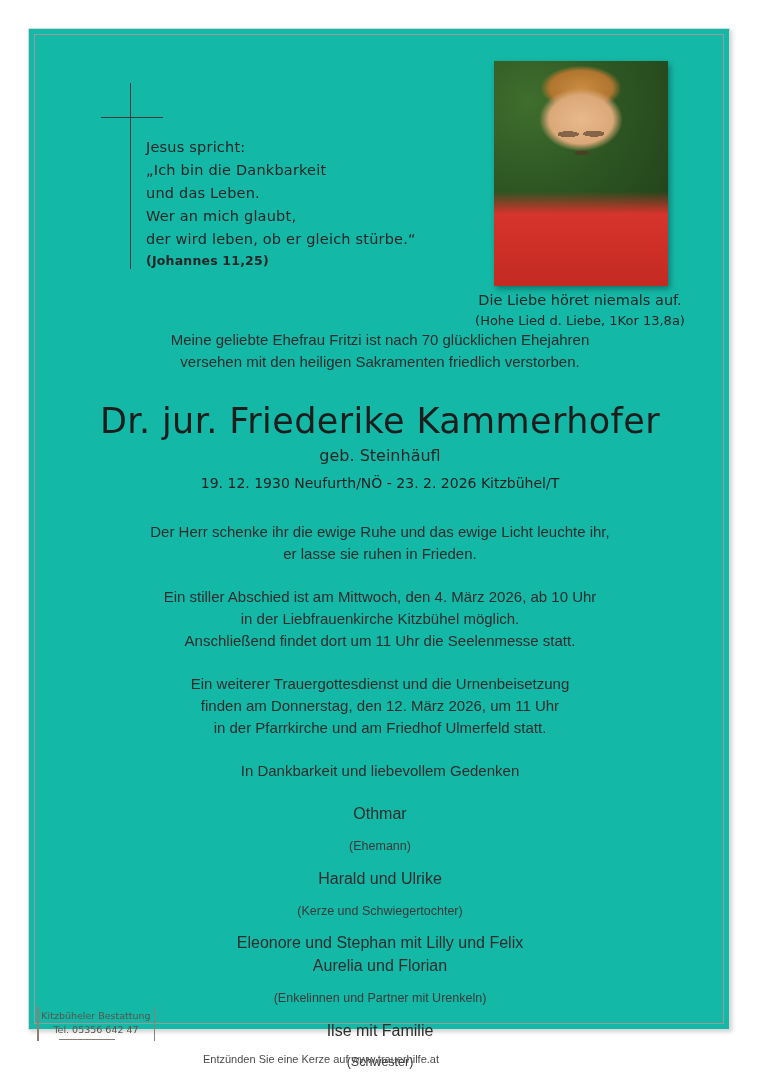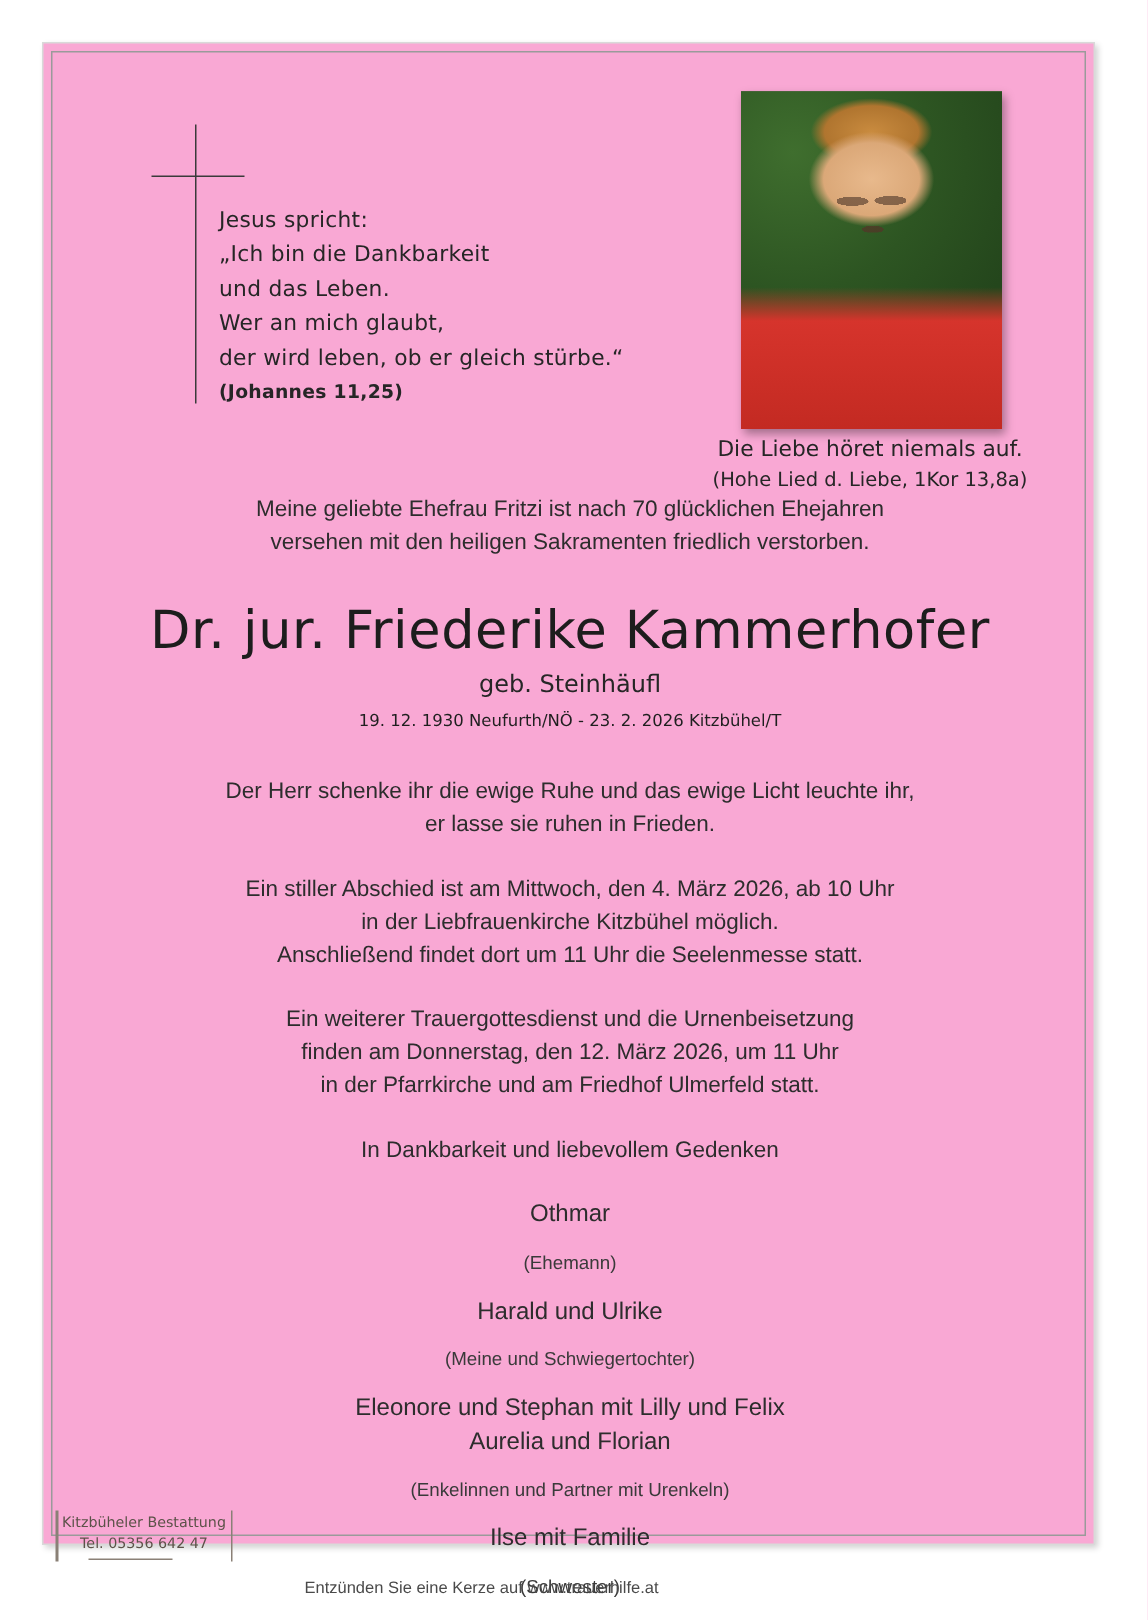--- a/index.html
+++ b/index.html
@@ -15,21 +15,21 @@
     overflow: hidden;
   }
 
   
   #page-sheet {
     position: absolute;
     left: 28px;
     top: 28px;
     width: 702px;
     height: 1002px;
-    background: #f9a8d4;
+    background: #14b8a6;
     border: 1px solid #d9d9d9;
     box-shadow: 2px 2px 4px rgba(0,0,0,0.18);
     box-sizing: border-box;
   }
   #inner-frame {
     position: absolute;
     left: 5px;
     top: 5px;
     right: 5px;
     bottom: 5px;
@@ -155,21 +155,21 @@
   }
   #maiden-name {
     font-family: "DejaVu Sans", sans-serif;
     font-size: 16px;
     line-height: 1.4;
     color: #262626;
     margin: 0;
   }
   #life-dates {
     font-family: "DejaVu Sans", sans-serif;
-    font-size: 11px;
+    font-size: 14px;
     line-height: 1.45;
     color: #1f1f1f;
     margin: 0;
   }
 
   .family-name {
     font-family: "Liberation Sans", sans-serif;
     font-size: 16px;
     line-height: 1.42;
     margin: 0;
@@ -297,21 +297,21 @@
 
     <div class="gap-md"></div>
 
     <p class="para">In Dankbarkeit und liebevollem Gedenken</p>
 
     <div class="gap-md"></div>
 
     <p class="family-name">Othmar</p>
     <p class="family-rel">(Ehemann)</p>
     <p class="family-name">Harald und Ulrike</p>
-    <p class="family-rel">(Meine und Schwiegertochter)</p>
+    <p class="family-rel">(Kerze und Schwiegertochter)</p>
     <p class="family-name">Eleonore und Stephan mit Lilly und Felix</p>
     <p class="family-name">Aurelia und Florian</p>
     <p class="family-rel">(Enkelinnen und Partner mit Urenkeln)</p>
     <p class="family-name">Ilse mit Familie</p>
     <p class="family-rel">(Schwester)</p>
 
     <div class="gap-lg"></div>
 
     <p class="small-note">Anstelle von Blumen und Kränzen bitten wir um eine Spende für das Altenwohnheim Kitzbühel.</p>
     <p class="small-note">Verwendungszweck: Trauerfall Friederike Kammerhofer, IBAN: AT17 2050 5000 0002 9801</p>

